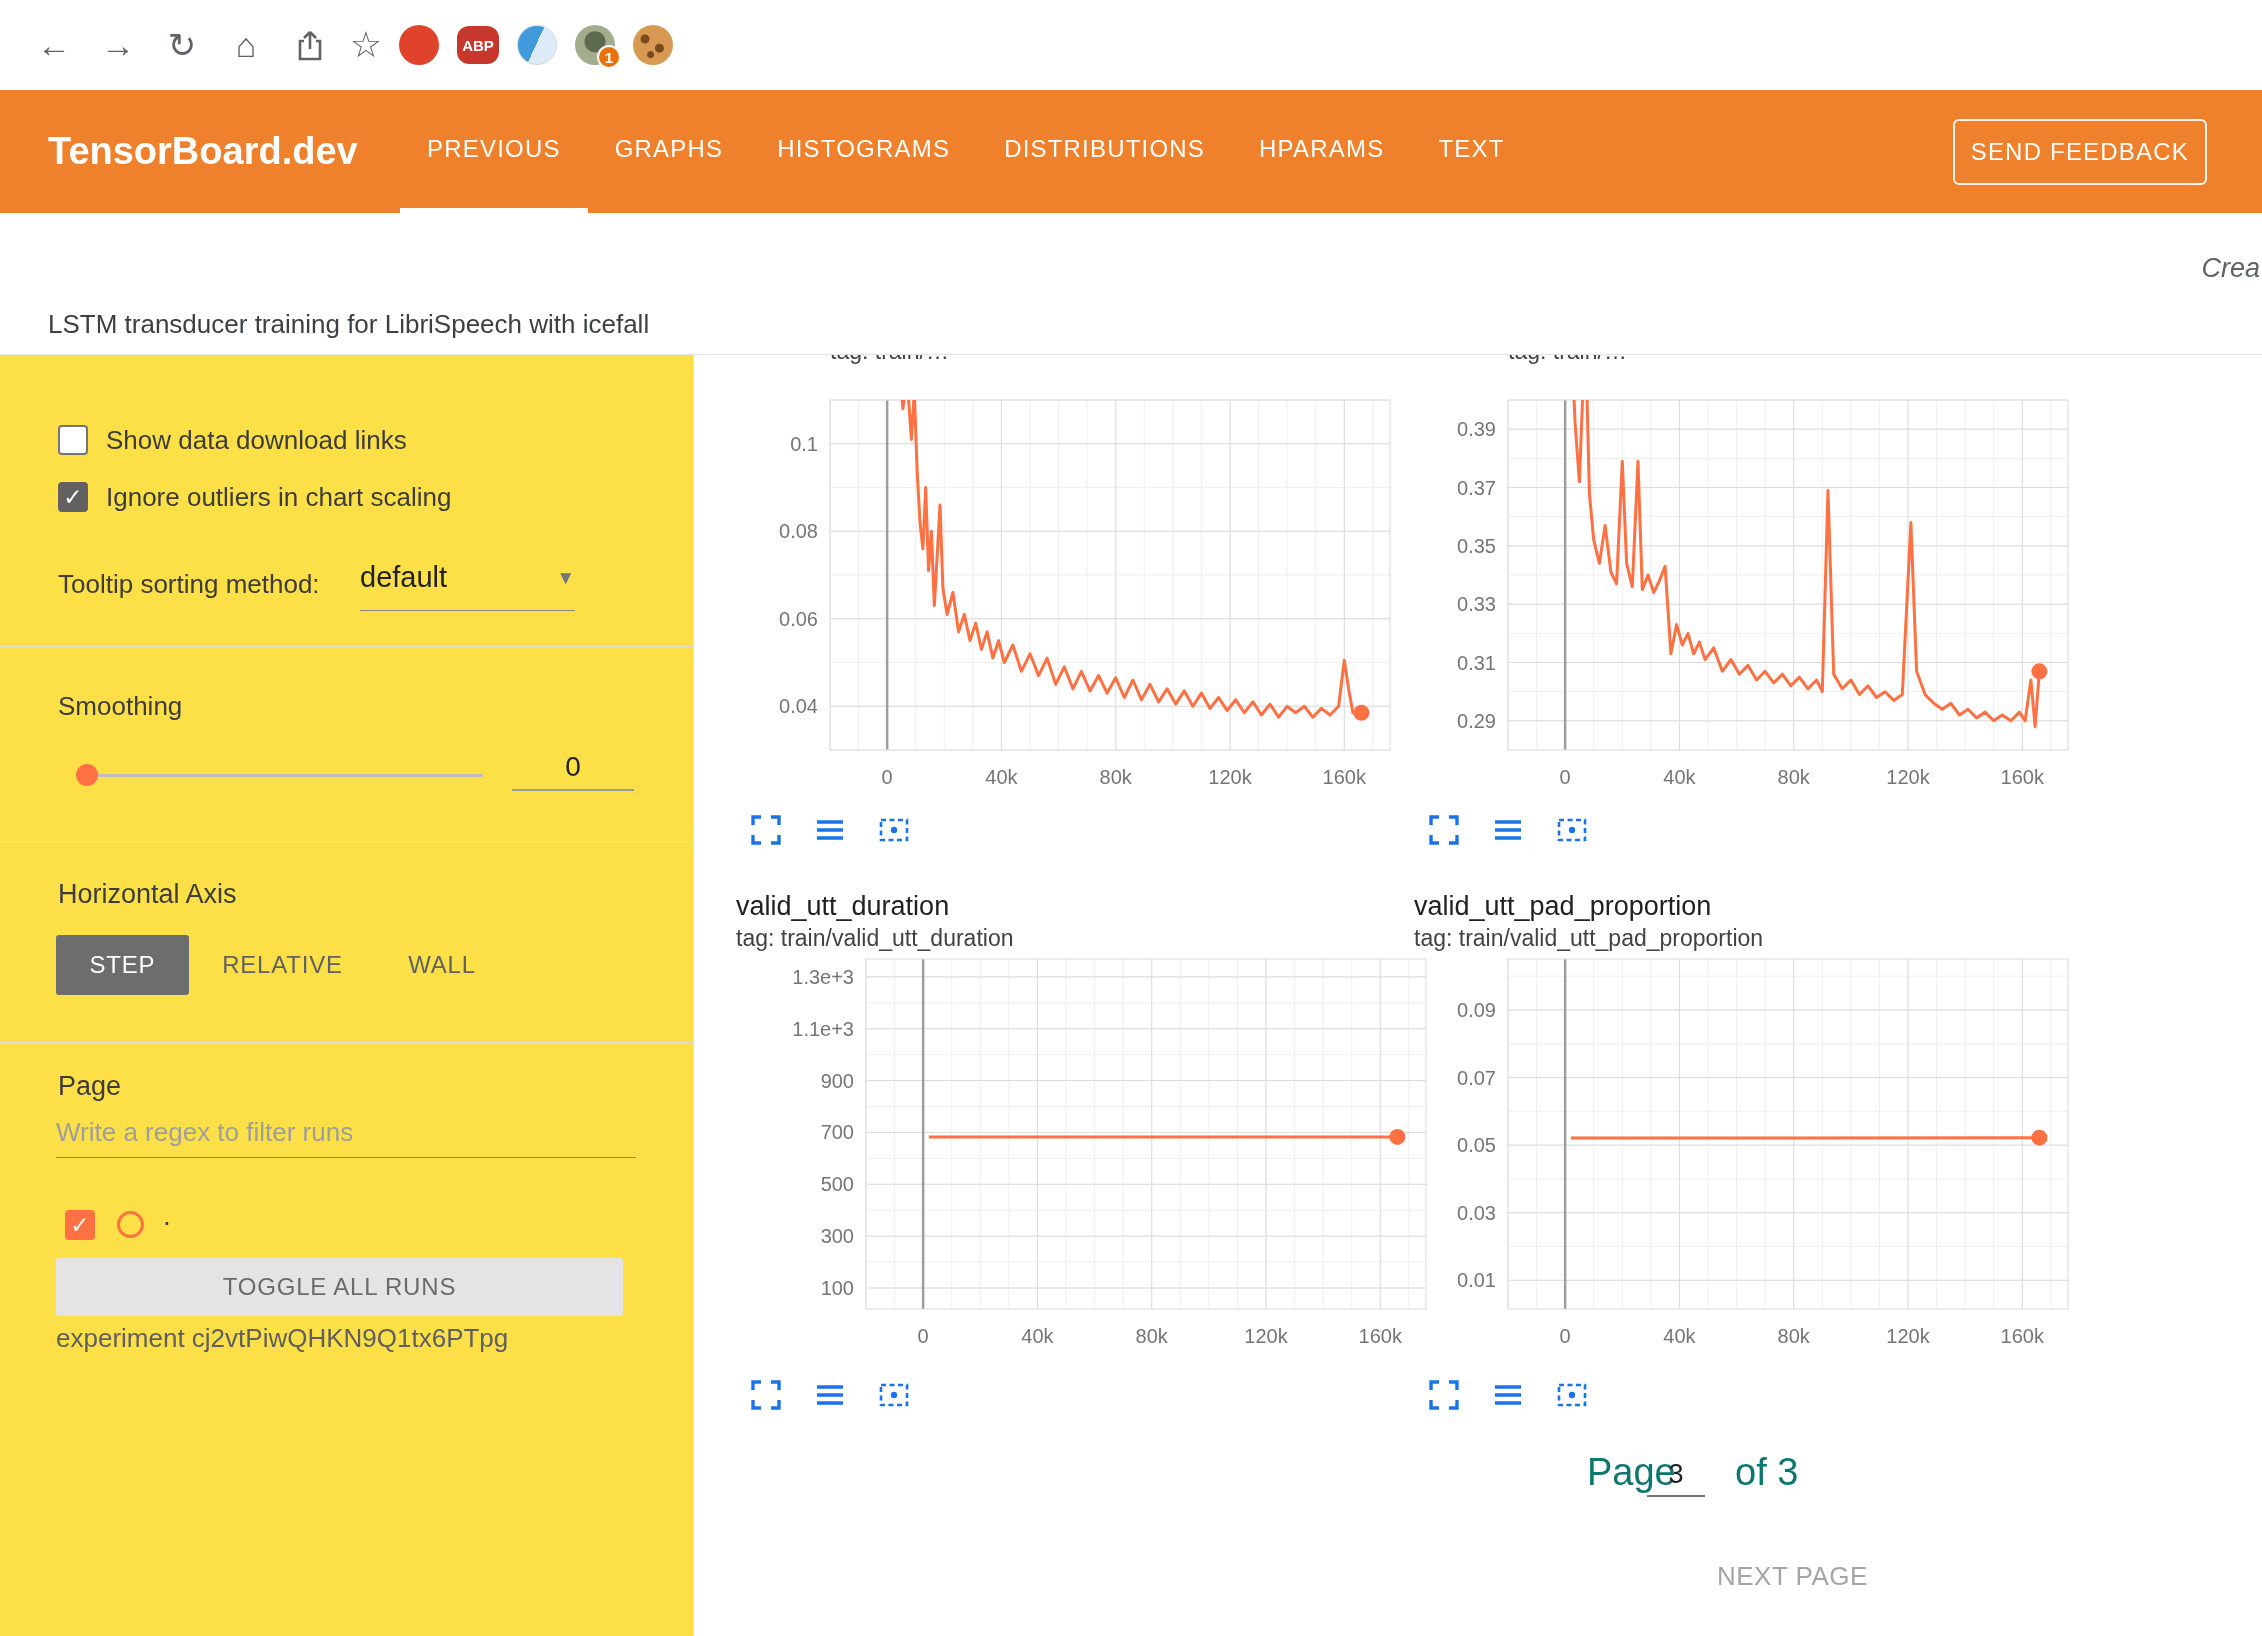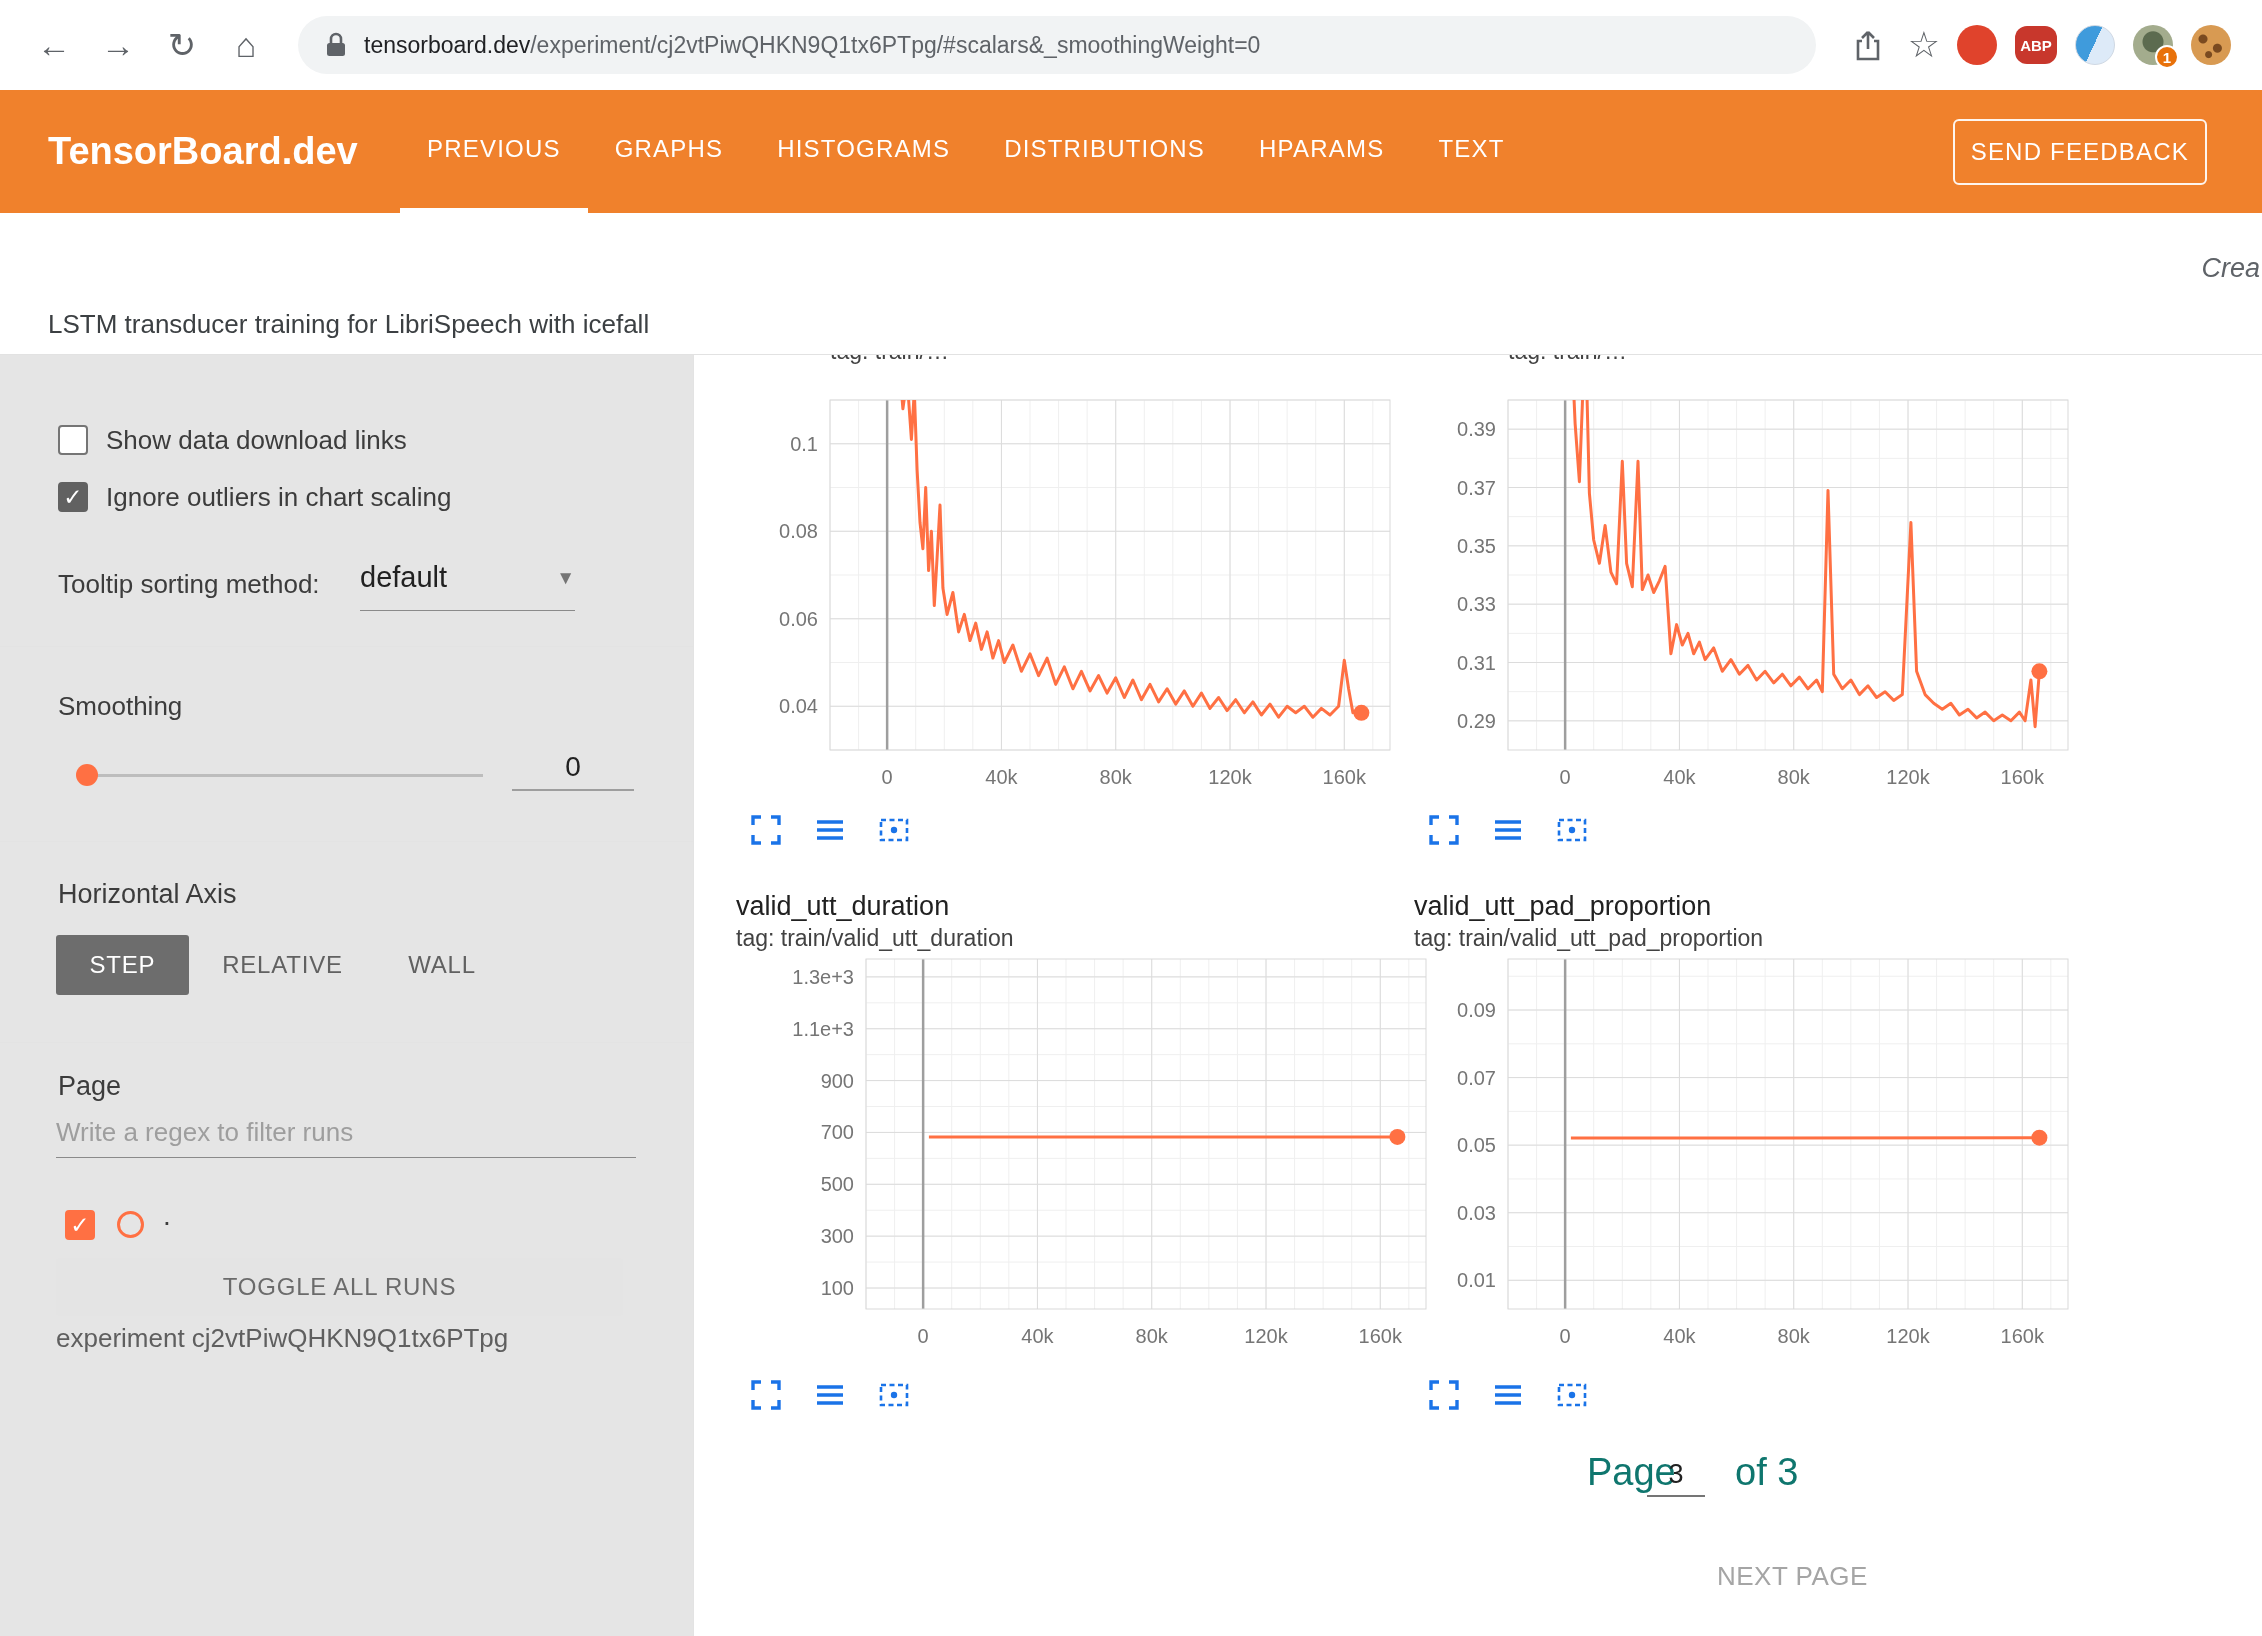--- a/index.html
+++ b/index.html
@@ -46,21 +46,21 @@
     border:2px solid rgba(255,255,255,.92); border-radius:6px; color:#fff; font-size:24px;
     letter-spacing:1.2px; background:transparent; }
 
   
   .subheader { position:absolute; left:0; top:213px; width:2262px; height:142px; background:#fff;
     border-bottom:1px solid #e2e2e2; }
   .crea { position:absolute; right:2px; top:40px; font-style:italic; color:#5f6368; font-size:27px; }
   .exp-title { position:absolute; left:48px; top:96px; font-size:26px; color:#3c4043; }
 
   
-  .sidebar { position:absolute; left:0; top:355px; width:694px; height:1281px; background:#e5e5e5;
+  .sidebar { position:absolute; left:0; top:355px; width:694px; height:1281px; background:#fde047;
     border-right:1px solid #e3e3e3; }
   .sb-div { position:absolute; left:0; width:694px; height:1px; background:#e3e3e3; }
   .cb { position:absolute; width:30px; height:30px; border:2px solid #757575; border-radius:4px;
     background:#fff; color:#fff; font-size:23px; line-height:27px; text-align:center; }
   .cb.dark { background:#616161; border-color:#616161; }
   .cb.orange { background:#ff7043; border-color:#ff7043; }
   .sb-label { position:absolute; font-size:26px; color:#3c3c3c; white-space:nowrap; }
   .dropdown { position:absolute; left:360px; top:206px; width:215px; border-bottom:1px solid #8a8a8a;
     padding-bottom:16px; display:flex; align-items:center; justify-content:space-between; }
   .dropdown .val { font-size:29px; color:#212121; }
@@ -105,27 +105,20 @@
 </style>
 </head>
 <body>
 
 <div class="browser">
   <div class="b-icon">←</div>
   <div class="b-icon">→</div>
   <div class="b-icon">↻</div>
   <div class="b-icon">⌂</div>
 
-  <div class="url-bar">
-    <svg width="24" height="30" viewBox="0 0 24 30">
-      <rect x="3" y="13" width="18" height="13" rx="2.5" fill="#5f6368"></rect>
-      <path d="M7 13V9a5 5 0 0 1 10 0v4" fill="none" stroke="#5f6368" stroke-width="2.6"></path>
-    </svg>
-    <span class="url-text"><span class="dom">tensorboard.dev</span><span class="path">/experiment/cj2vtPiwQHKN9Q1tx6PTpg/#scalars&amp;_smoothingWeight=0</span></span>
-  </div>
 
   <div class="tb-right-icons">
     <div class="b-icon">
       <svg width="32" height="36" viewBox="0 0 32 36">
         <path d="M16 22V5M16 5l-6 6M16 5l6 6" stroke="#5f6368" stroke-width="2.6" fill="none"></path>
         <path d="M10 14H6v18h20V14h-4" stroke="#5f6368" stroke-width="2.6" fill="none"></path>
       </svg>
     </div>
     <div class="star-glyph">☆</div>
     <div class="ext-circle ext-red"></div>

